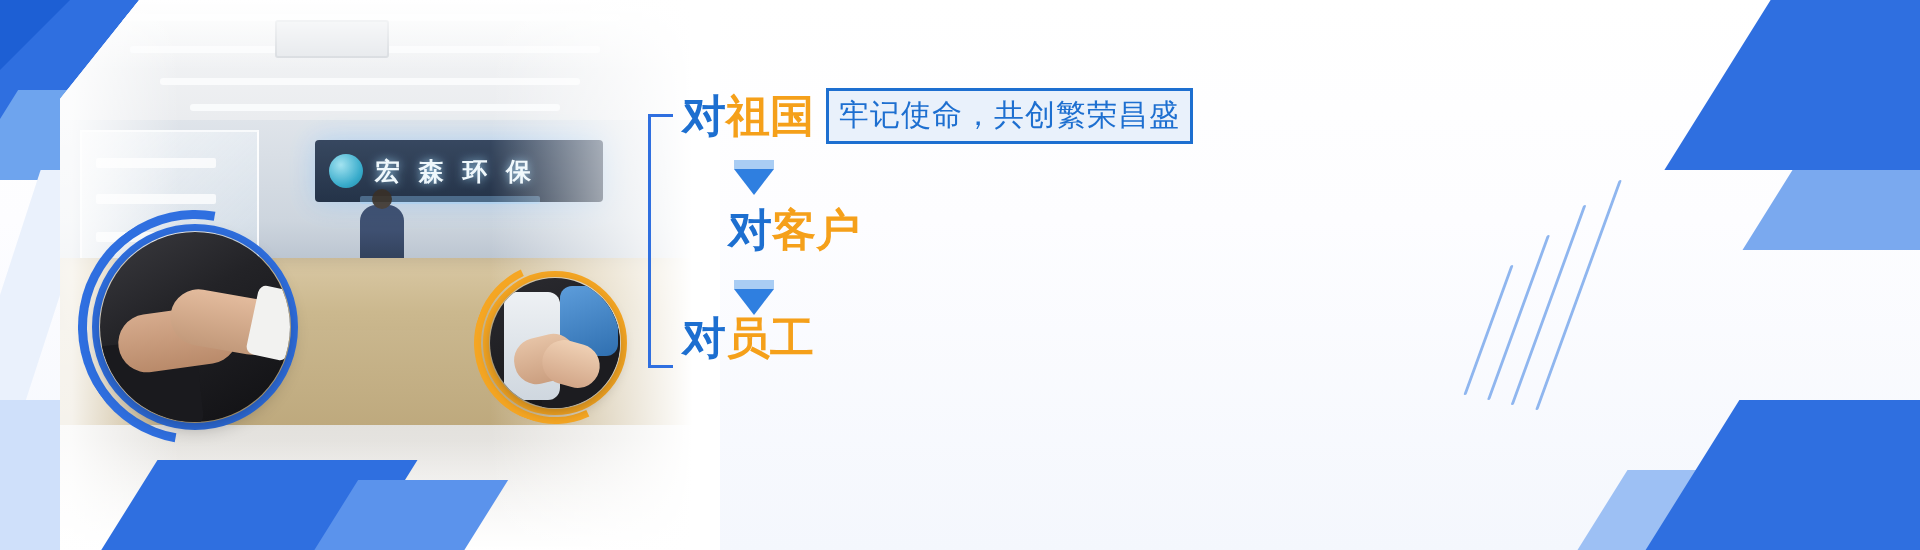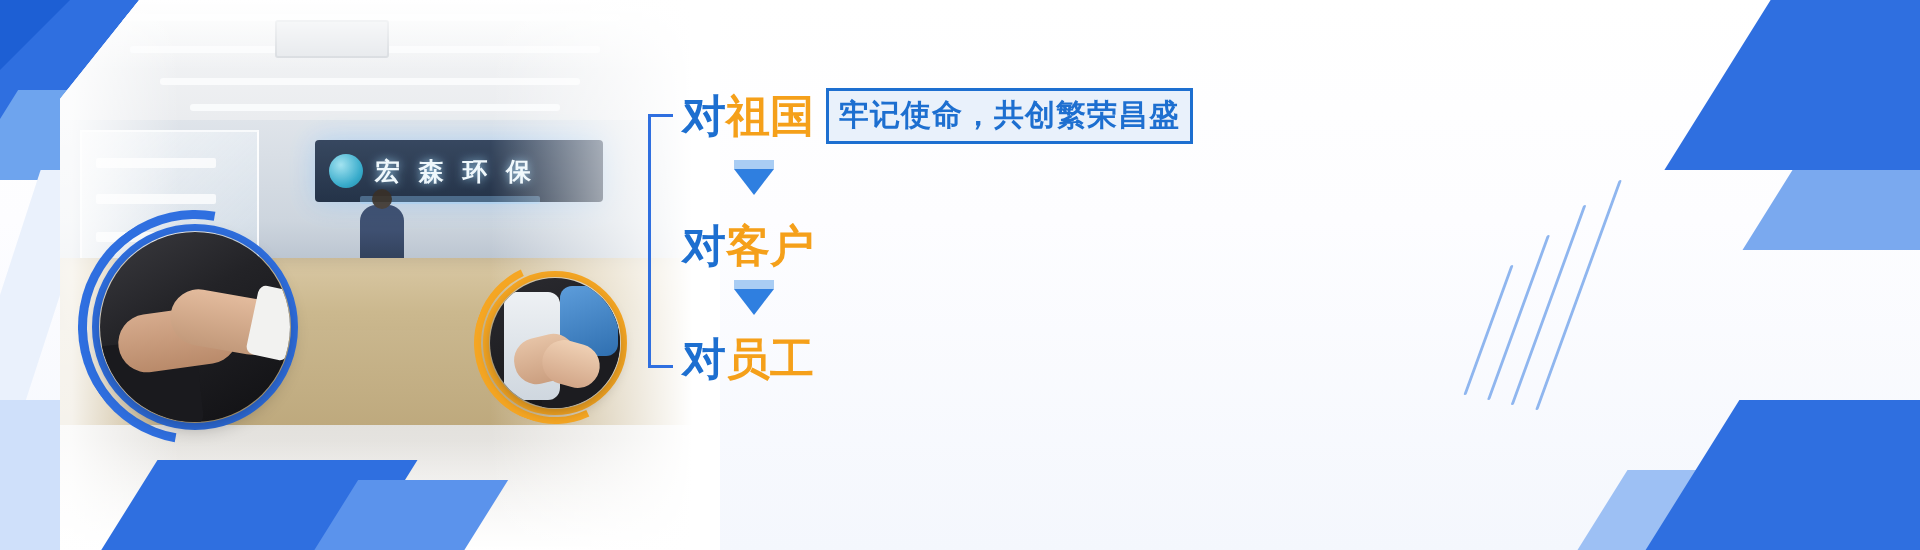--- a/index.html
+++ b/index.html
@@ -244,37 +244,37 @@
     position:absolute;left:0;top:26px;width:22px;height:248px;
     border-left:3px solid #2f6fe0;
     border-top:3px solid #2f6fe0;
     border-bottom:3px solid #2f6fe0;
   }
   .row{
     position:absolute;left:34px;display:flex;align-items:center;
     white-space:nowrap;
   }
   .row1{top:0px;}
-  .row2{top:136px;}
-  .row3{top:249px;}
+  .row2{top:120px;margin-left:46px;}
+  .row3{top:228px;}
 
   .lead{
     font-size:44px;font-weight:700;line-height:1;
     font-family:"DejaVu Sans","Liberation Sans",sans-serif;
     letter-spacing:0px;
   }
   .lead .b{color:#1d6fd0;}
   .lead .o{color:#f5a01a;}
 
   .boxed{
     margin-left:12px;
     border:3px solid #1d6fd0;
     background:#e9f1fb;
     color:#1d6fd0;
-    font-size:30px;font-weight:700;line-height:1;
+    font-size:30px;font-weight:400;line-height:1;
     font-family:"DejaVu Sans","Liberation Sans",sans-serif;
     padding:9px 10px 11px 10px;
     letter-spacing:1px;
     text-align:center;
   }
 
   .arrow{
     position:absolute;left:106px;width:0;height:0;
   }
   .arrow .top{

